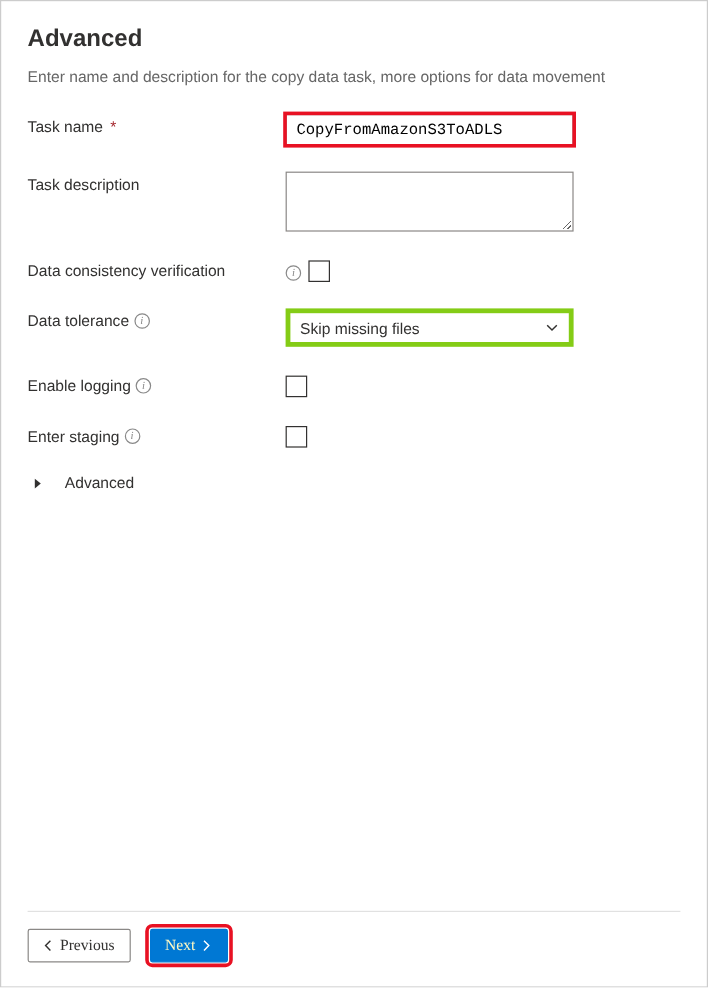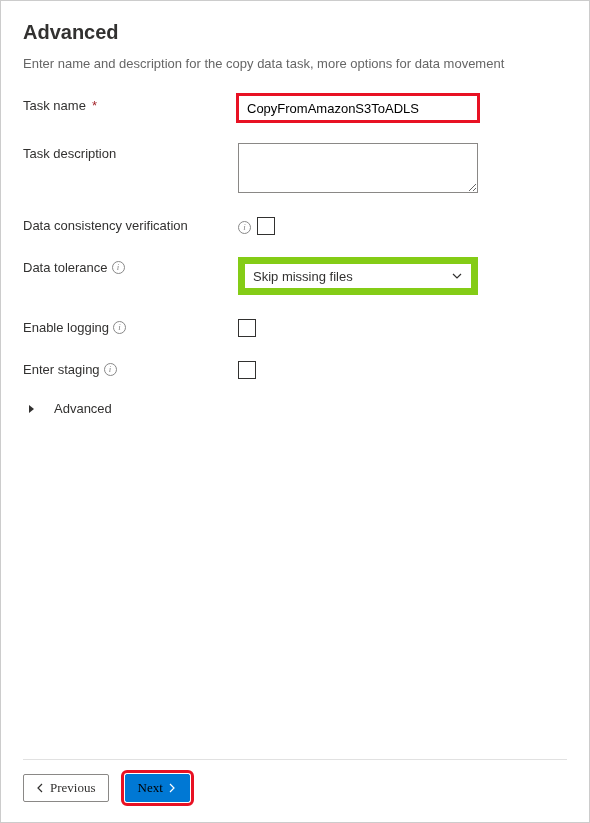--- a/index.html
+++ b/index.html
@@ -62,21 +62,21 @@
       line-height: 1;
     }
     .field-control { flex: 1; display:flex; align-items:flex-start; gap:6px;}
     .pre-icon { padding-top:3px; }
     input[type="text"].text-input {
       width: 240px;
       height: 26px;
       border: 1px solid #8a8886;
       padding: 0 8px;
       font-size: 13px;
-      font-family: Liberation Sans, sans-serif;
+      font-family: Liberation Mono, monospace;
     }
     .hl-red { outline: 3px solid #e81123; outline-offset: -1px; }
     .hl-red-btn { outline: 3px solid #e81123; outline-offset: 1px; }
     textarea.textarea {
       width: 240px;
       height: 50px;
       border: 1px solid #8a8886;
       padding: 4px 8px;
       font-size: 13px;
       font-family: inherit;
@@ -86,21 +86,21 @@
       width: 18px;
       height: 18px;
       border: 1px solid #323130;
       background: #fff;
       display: inline-block;
       margin-top:2px;
     }
     .select {
       width: 240px;
       height: 28px;
-      border: 7px solid #84cc16;
+      border: 4px solid #84cc16;
       display: flex;
       align-items: center;
       justify-content: space-between;
       padding: 12px 8px;
       font-size: 13px;
       background: #fff;
     }
     .chevron-down {
       width: 12px; height: 12px;
     }
@@ -138,21 +138,21 @@
       border-radius: 2px;
     }
     .btn-secondary {
       background: #fff;
       border: 1px solid #8a8886;
       color: #323130;
     }
     .btn-primary {
       background: #0078d4;
       border: 1px solid #0078d4;
-      color: #000000;
+      color: #fef9c3;
     }
     .chev-svg { width:10px; height:10px; }
   </style>
 </head>
 <body>
 
 <div class="panel">
 
   <h1 class="title">Advanced</h1>
   <p class="subtitle">Enter name and description for the copy data task, more options for data movement</p>

